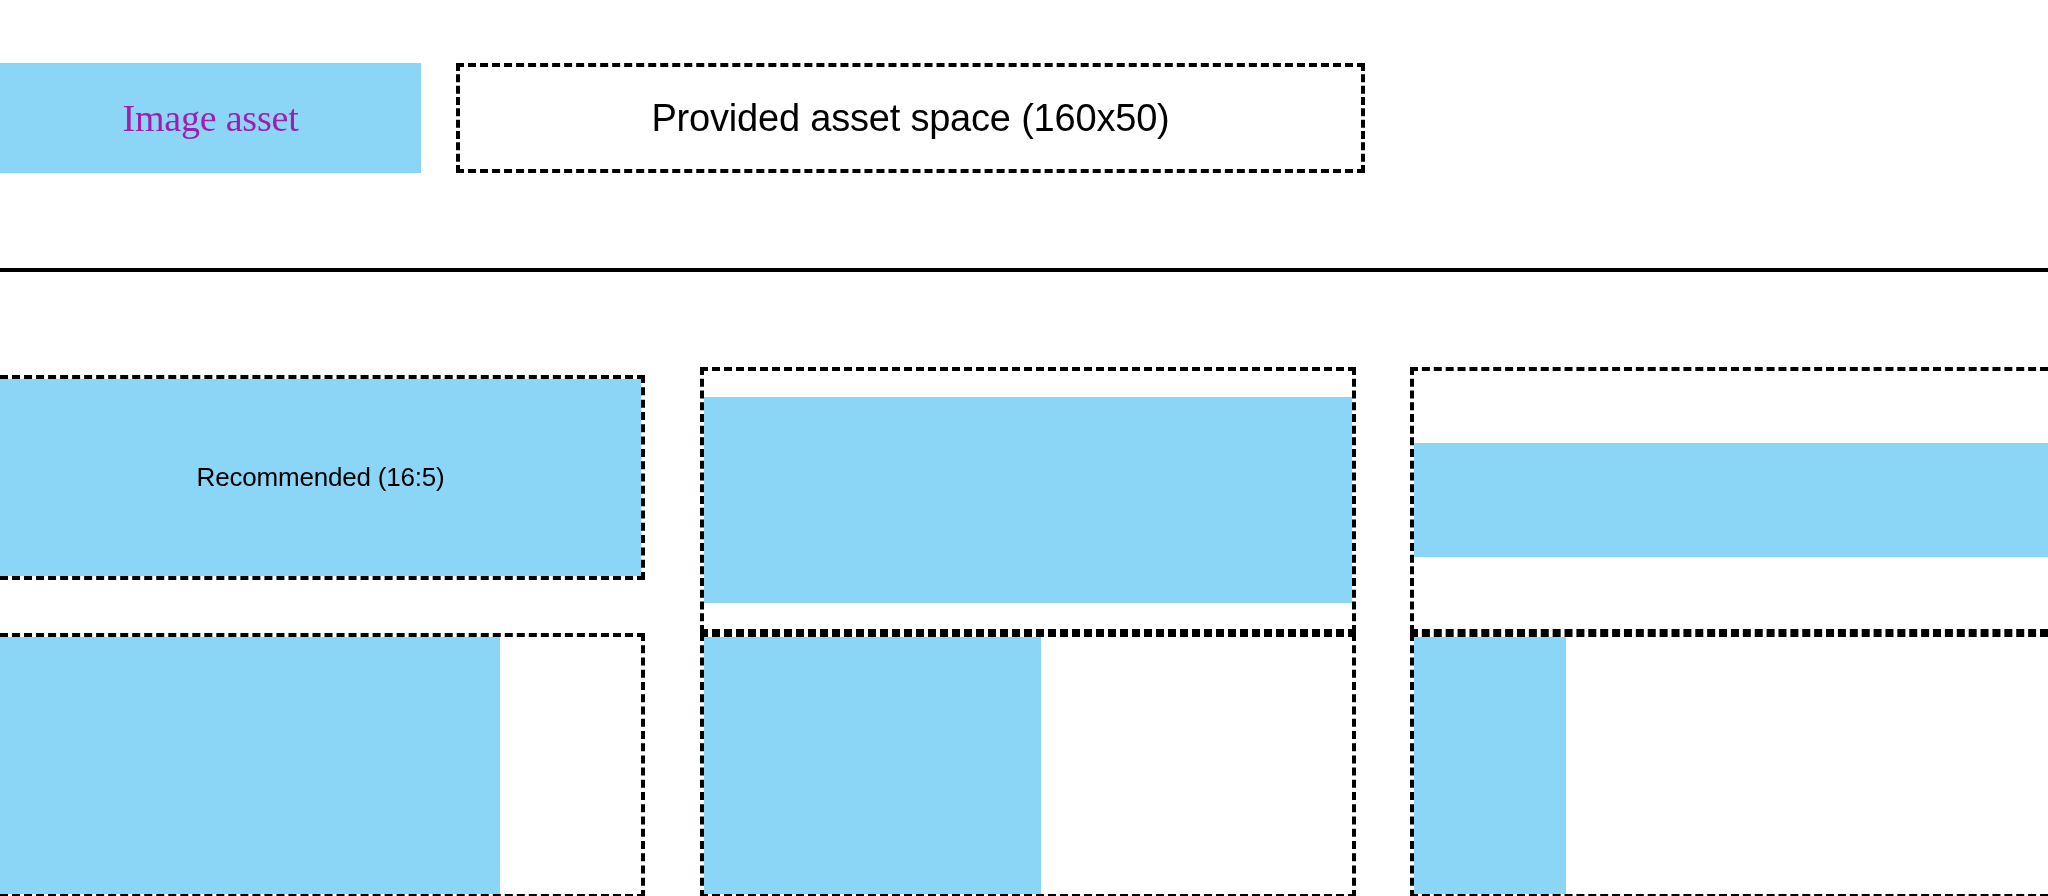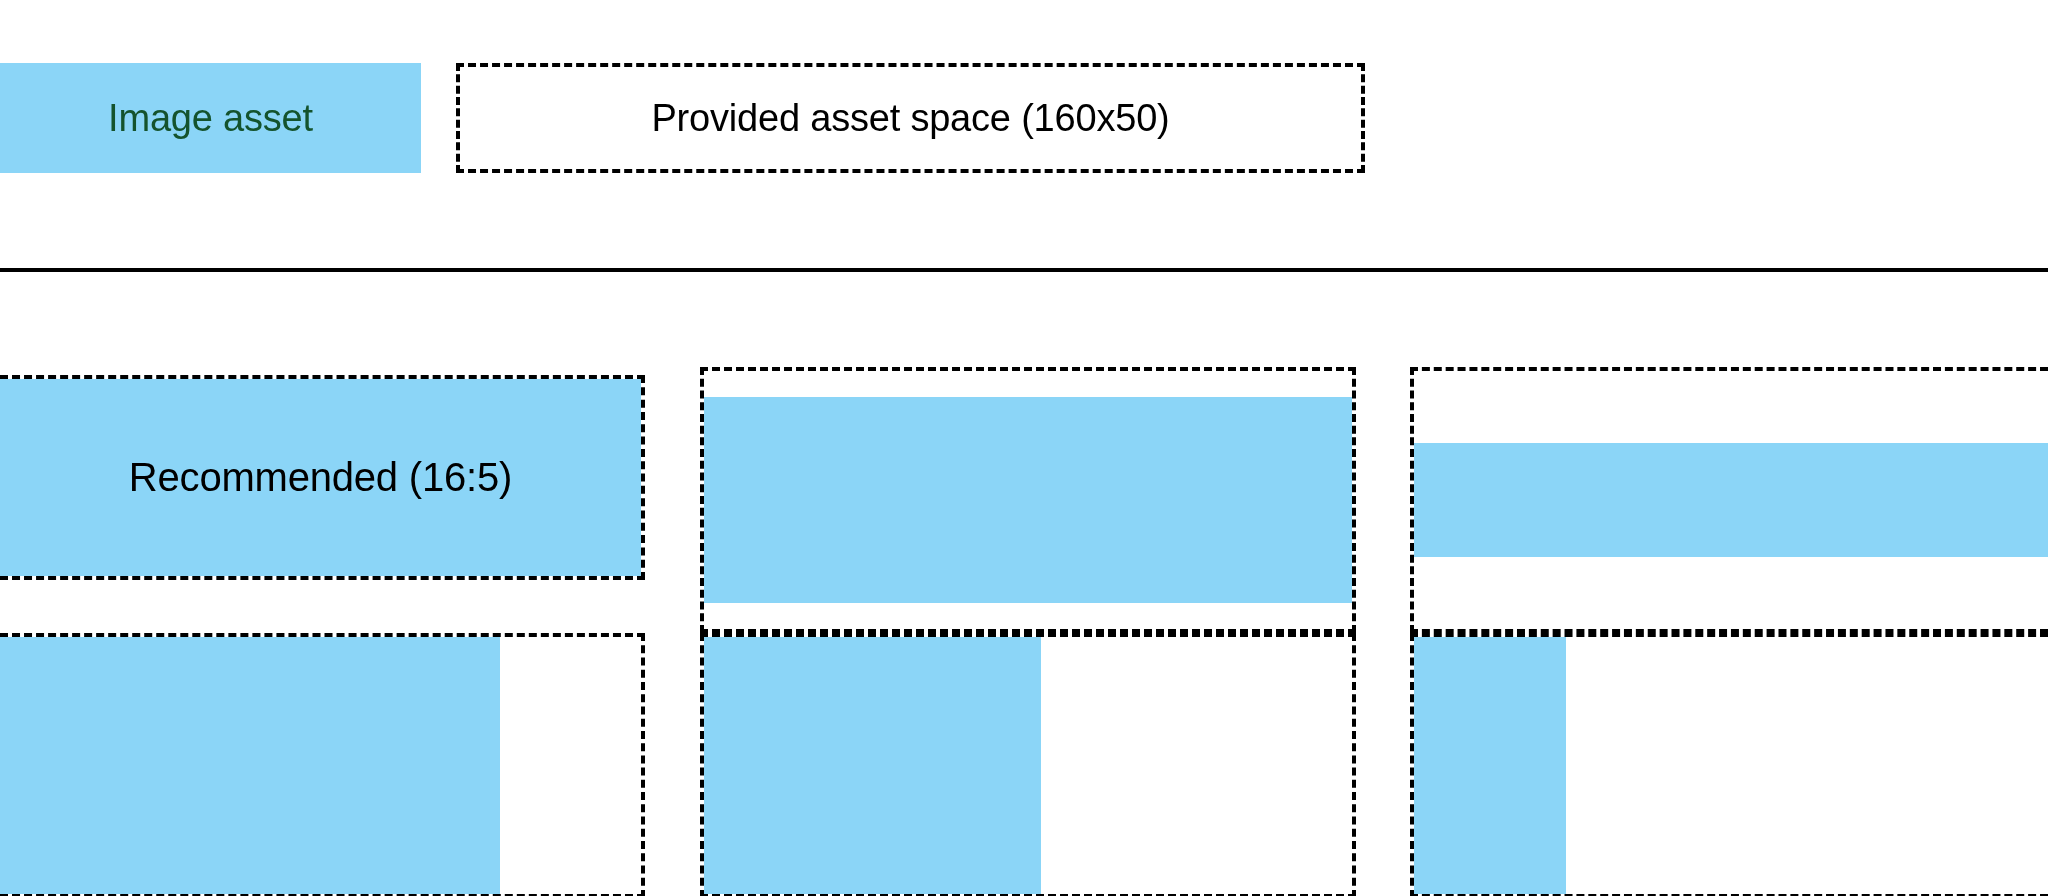--- a/index.html
+++ b/index.html
@@ -44,22 +44,23 @@
     background: #8BD5F7;
     display: flex;
     align-items: center;
     justify-content: center;
     box-sizing: border-box;
   }
   .asset-swatch .label {
     font-size: 38px;
     line-height: 1;
     letter-spacing: -0.2px;
-    color: #14532d;
+    color: #a21caf;
     white-space: nowrap;
+    font-family: Liberation Serif, serif;
   }
 
   .header-space-box {
     position: absolute;
     left: 456px;
     top: 0;
     width: 909px;
     height: 110px;
     box-sizing: border-box;
     border: 4px dashed #000000;
@@ -113,21 +114,21 @@
 
   .spec .caption {
     position: absolute;
     left: 0;
     top: 0;
     width: 100%;
     height: 100%;
     display: flex;
     align-items: center;
     justify-content: center;
-    font-size: 40px;
+    font-size: 26px;
     letter-spacing: -0.2px;
     color: #000000;
     white-space: nowrap;
     pointer-events: none;
   }
 
   
   #spec-r1c1 { left: 0px;    top: 375px; width: 645px; height: 205px; }
   #spec-r1c2 { left: 700px;  top: 367px; width: 656px; height: 266px; }
   #spec-r1c3 { left: 1410px; top: 367px; width: 638px; height: 266px; }

